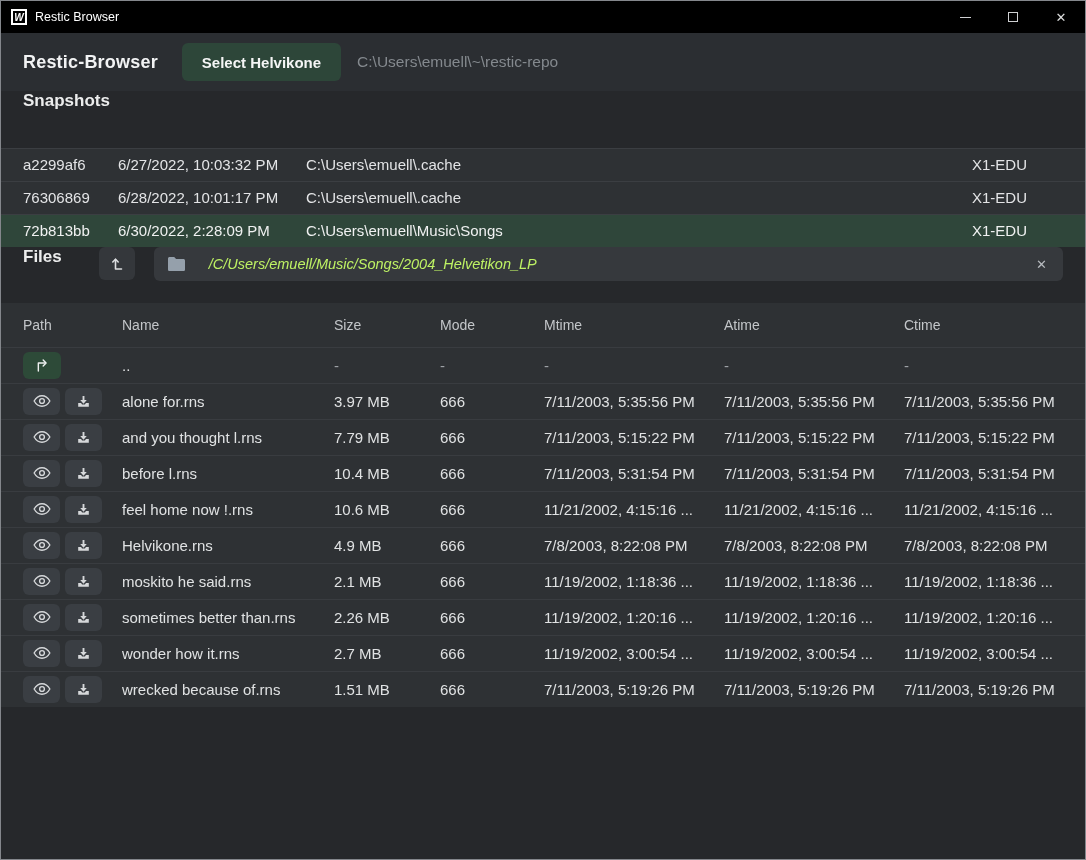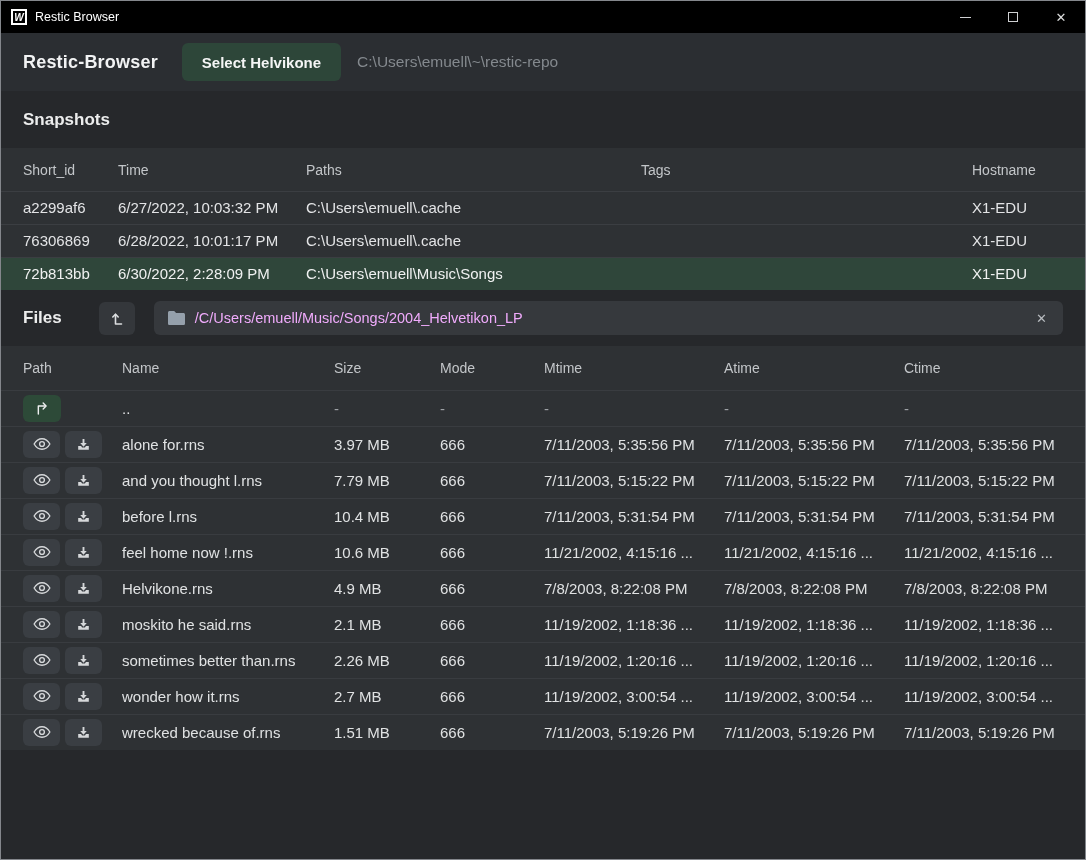--- a/index.html
+++ b/index.html
@@ -49,21 +49,21 @@
   .repo-btn {
     margin-left: 24px; height: 38px; padding: 0 20px;
     background: #2d4639; border: none; border-radius: 6px;
     color: #f4f5f5; font-size: 15px; font-weight: bold;
     font-family: inherit; cursor: pointer;
   }
   .repo-path { margin-left: 16px; font-size: 15.5px; color: #84898e; }
 
   
   .section-band {
-    background: #26282b; display: flex; align-items: center; padding: 0 22px;
+    background: #26282b; display: flex; padding: 0 22px;
   }
   .snap-title-band { height: 57px; flex: 0 0 57px; }
   .section-title { font-size: 17px; font-weight: bold; color: #eceded; }
 
   .snap-table { background: #2e3134; flex: 0 0 auto; }
   .snap-grid {
     display: grid;
     grid-template-columns: 95px 188px 335px 331px 1fr;
     padding: 0 22px; align-items: center;
   }
@@ -77,21 +77,21 @@
     margin-left: 26px; width: 36px; height: 33px;
     background: #34373b; border: none; border-radius: 6px;
     display: flex; align-items: center; justify-content: center; cursor: pointer;
   }
   .path-box {
     margin-left: 8px; flex: 1; height: 34px;
     background: #36393d; border-radius: 6px;
     display: flex; align-items: center; padding: 0 14px;
   }
   .path-box .folder { flex: 0 0 auto; display: flex; }
-  .path-text { margin-left: 10px; font-size: 14.5px; color: #f0abfc; flex: 1; }
+  .path-text { margin-left: 24px; font-size: 14.5px; color: #bef264; flex: 1; font-style: italic; }
   .clear-x { color: #b8bcc0; font-size: 13px; cursor: pointer; padding: 2px 2px; }
 
   
   .files-table { background: #2e3134; flex: 0 0 auto; }
   .file-grid {
     display: grid;
     grid-template-columns: 99px 212px 106px 104px 180px 180px 1fr;
     padding: 0 22px; align-items: center;
   }
   .file-head { height: 44px; font-size: 14px; color: #c3c6c9; }
@@ -133,27 +133,20 @@
     <span class="app-title">Restic-Browser</span>
     <button class="repo-btn">Select Helvikone</button>
     <span class="repo-path">C:\Users\emuell\~\restic-repo</span>
   </div>
 
   <div class="section-band snap-title-band">
     <span class="section-title">Snapshots</span>
   </div>
 
   <div class="snap-table">
-    <div class="snap-grid snap-head">
-      <div class="cell">Short_id</div>
-      <div class="cell">Time</div>
-      <div class="cell">Paths</div>
-      <div class="cell">Tags</div>
-      <div class="cell">Hostname</div>
-    </div>
     <div id="snapshot-rows">
         <div class="snap-grid snap-row">
           <div class="cell ">a2299af6</div>
           <div class="cell ">6/27/2022, 10:03:32 PM</div>
           <div class="cell ">C:\Users\emuell\.cache</div>
           <div class="cell "></div>
           <div class="cell ">X1-EDU</div>
         </div>
         <div class="snap-grid snap-row">
           <div class="cell ">76306869</div>

